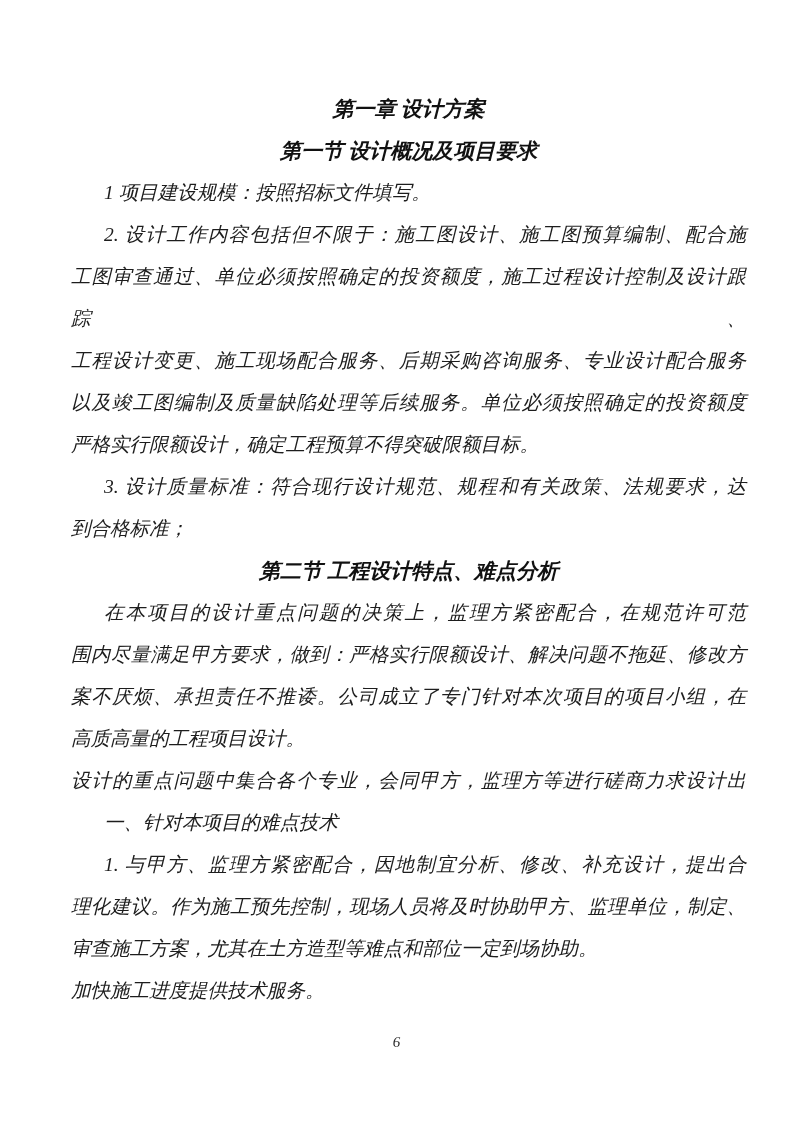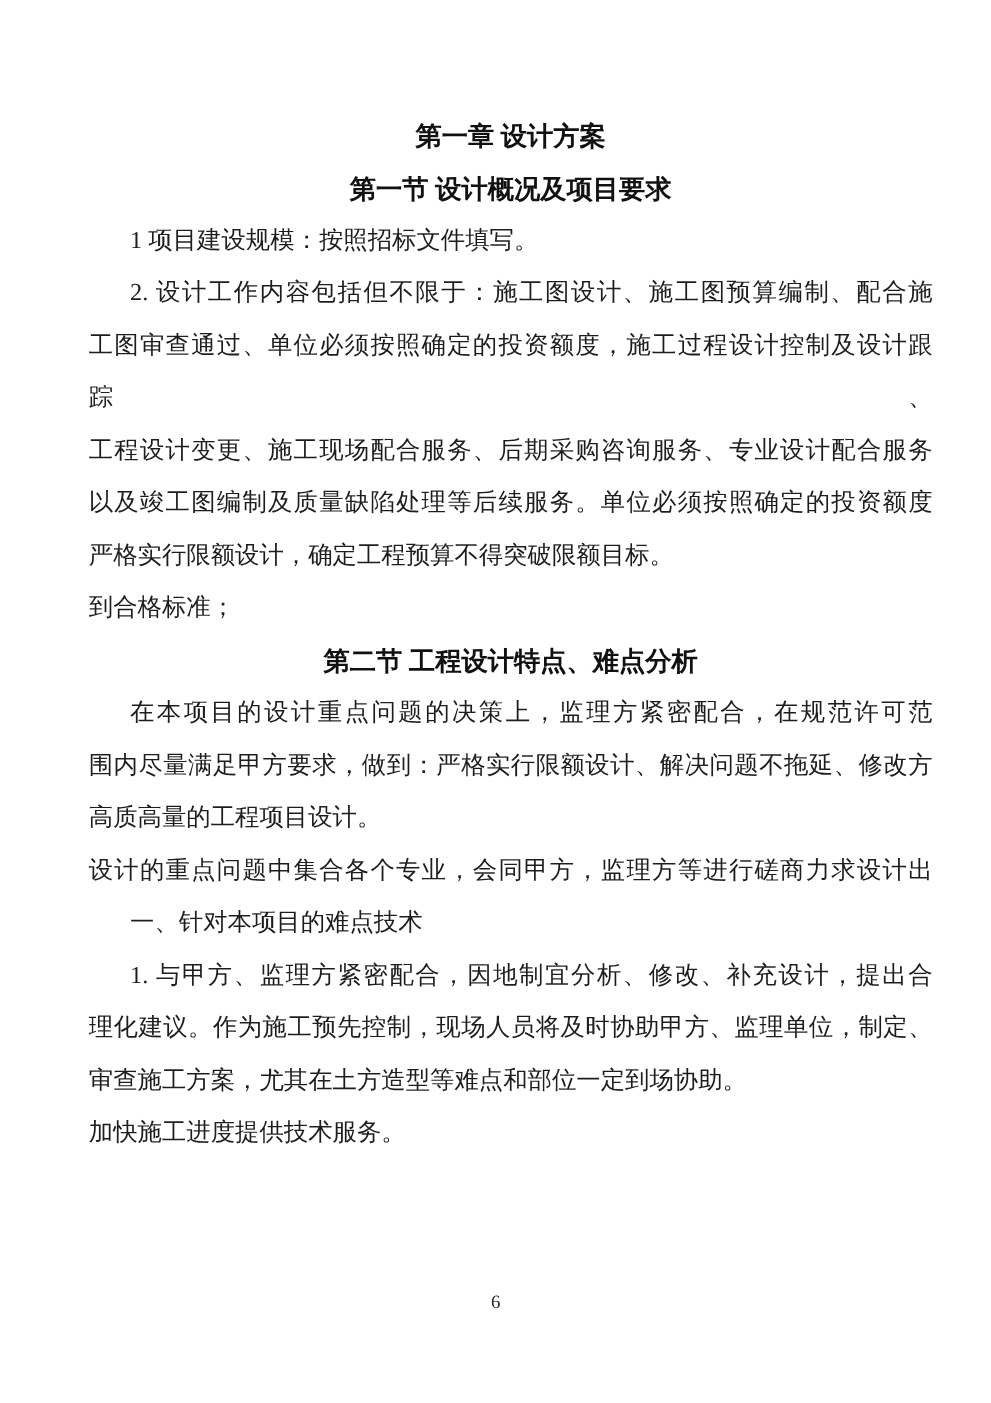--- a/index.html
+++ b/index.html
@@ -8,20 +8,21 @@
     background: #ffffff;
   }
   .page {
     position: relative;
     width: 793px;
     height: 1122px;
     background: #ffffff;
     overflow: hidden;
     font-family: "Liberation Serif", "DejaVu Serif", serif;
     color: #1d1d1d;
+    font-style: italic;
   }
   .content {
     position: absolute;
     left: 71px;
     top: 88px;
     width: 675px;
   }
   .heading {
     font-size: 21px;
     line-height: 42px;
@@ -70,28 +71,30 @@
 
     <div class="para">
         <div class="ln ln-first">2. 设计工作内容包括但不限于：施工图设计、施工图预算编制、配合施</div>
         <div class="ln">工图审查通过、单位必须按照确定的投资额度，施工过程设计控制及设计跟踪、</div>
         <div class="ln">工程设计变更、施工现场配合服务、后期采购咨询服务、专业设计配合服务</div>
         <div class="ln">以及竣工图编制及质量缺陷处理等后续服务。单位必须按照确定的投资额度</div>
         <div class="ln ln-end">严格实行限额设计，确定工程预算不得突破限额目标。</div>
       </div>
 
     <div class="para">
+        <div class="ln ln-first">3. 设计质量标准：符合现行设计规范、规程和有关政策、法规要求，达</div>
         <div class="ln ln-end">到合格标准；</div>
       </div>
 
     <div class="heading">第二节 工程设计特点、难点分析</div>
 
     <div class="para">
         <div class="ln ln-first">在本项目的设计重点问题的决策上，监理方紧密配合，在规范许可范</div>
         <div class="ln">围内尽量满足甲方要求，做到：严格实行限额设计、解决问题不拖延、修改方</div>
+        <div class="ln">案不厌烦、承担责任不推诿。公司成立了专门针对本次项目的项目小组，在</div>
         <div class="ln ln-end">高质高量的工程项目设计。</div>
         <div class="ln">设计的重点问题中集合各个专业，会同甲方，监理方等进行磋商力求设计出</div>
       </div>
 
     <div class="para">
         <div class="ln ln-first ln-end">一、针对本项目的难点技术</div>
       </div>
 
     <div class="para">
         <div class="ln ln-first">1. 与甲方、监理方紧密配合，因地制宜分析、修改、补充设计，提出合</div>

